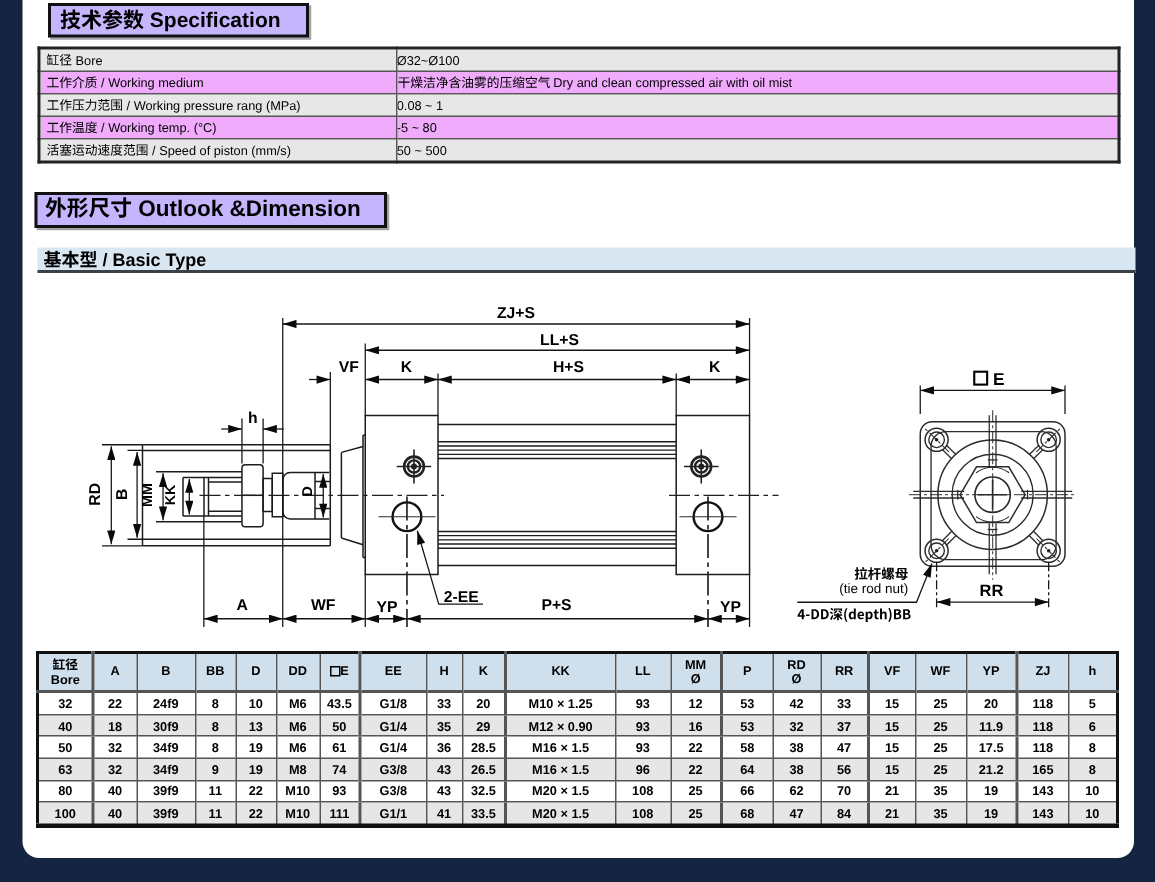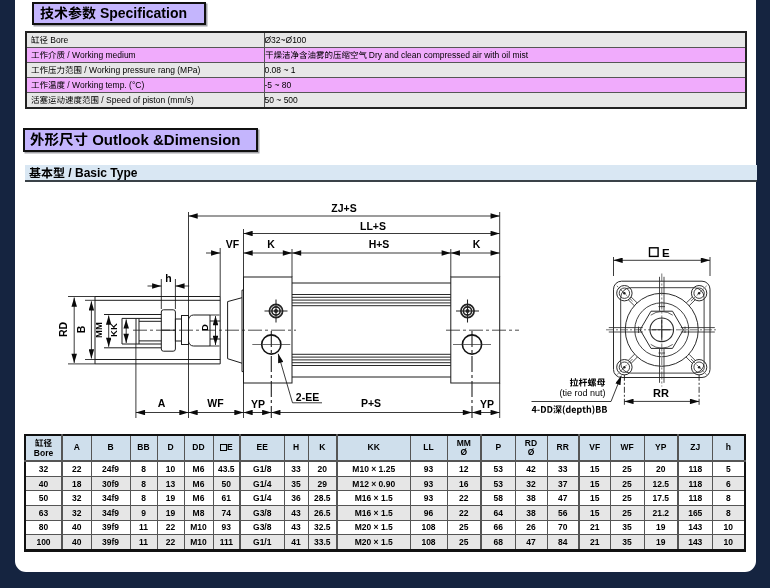--- a/index.html
+++ b/index.html
@@ -332,21 +332,21 @@
         <td>35</td>
         <td>29</td>
         <td>M12 × 0.90</td>
         <td>93</td>
         <td>16</td>
         <td>53</td>
         <td>32</td>
         <td>37</td>
         <td>15</td>
         <td>25</td>
-        <td>12.5</td>
+        <td>11.9</td>
         <td>118</td>
         <td>6</td>
       </tr>
 <tr class="w">
         <td>50</td>
         <td>32</td>
         <td>34f9</td>
         <td>8</td>
         <td>19</td>
         <td>M6</td>
@@ -397,21 +397,21 @@
         <td>22</td>
         <td>M10</td>
         <td>93</td>
         <td>G3/8</td>
         <td>43</td>
         <td>32.5</td>
         <td>M20 × 1.5</td>
         <td>108</td>
         <td>25</td>
         <td>66</td>
-        <td>26</td>
+        <td>62</td>
         <td>70</td>
         <td>21</td>
         <td>35</td>
         <td>19</td>
         <td>143</td>
         <td>10</td>
       </tr>
 <tr class="g">
         <td>100</td>
         <td>40</td>

